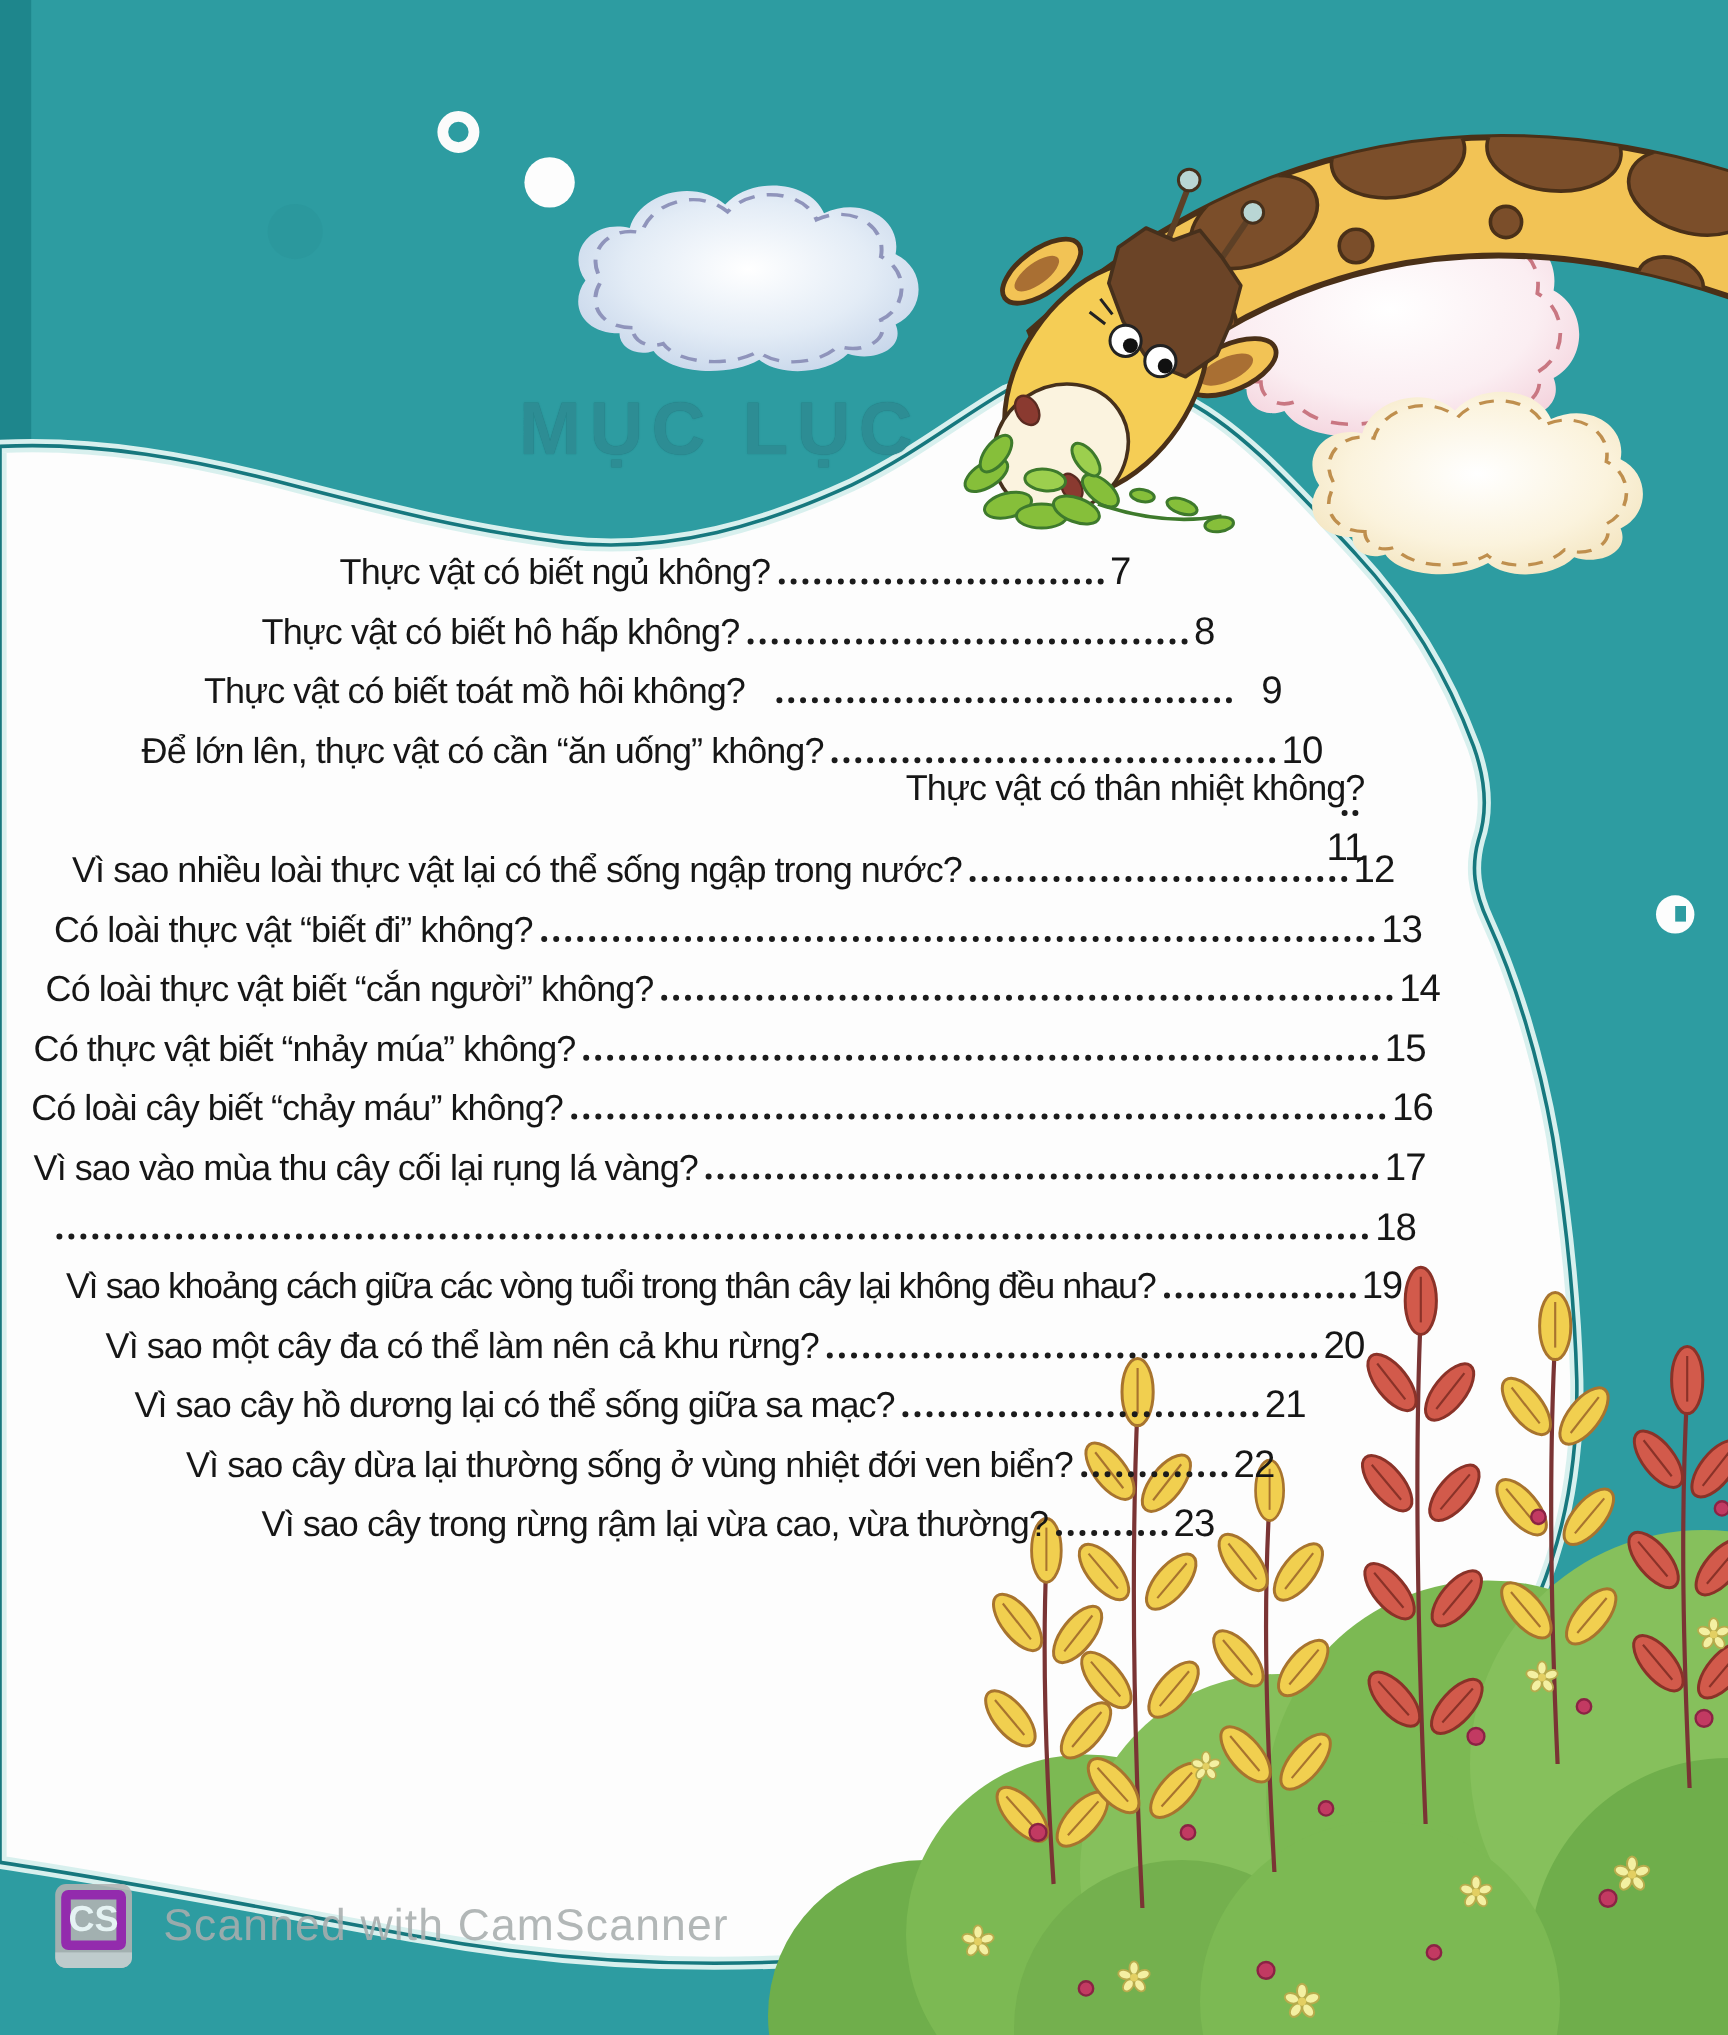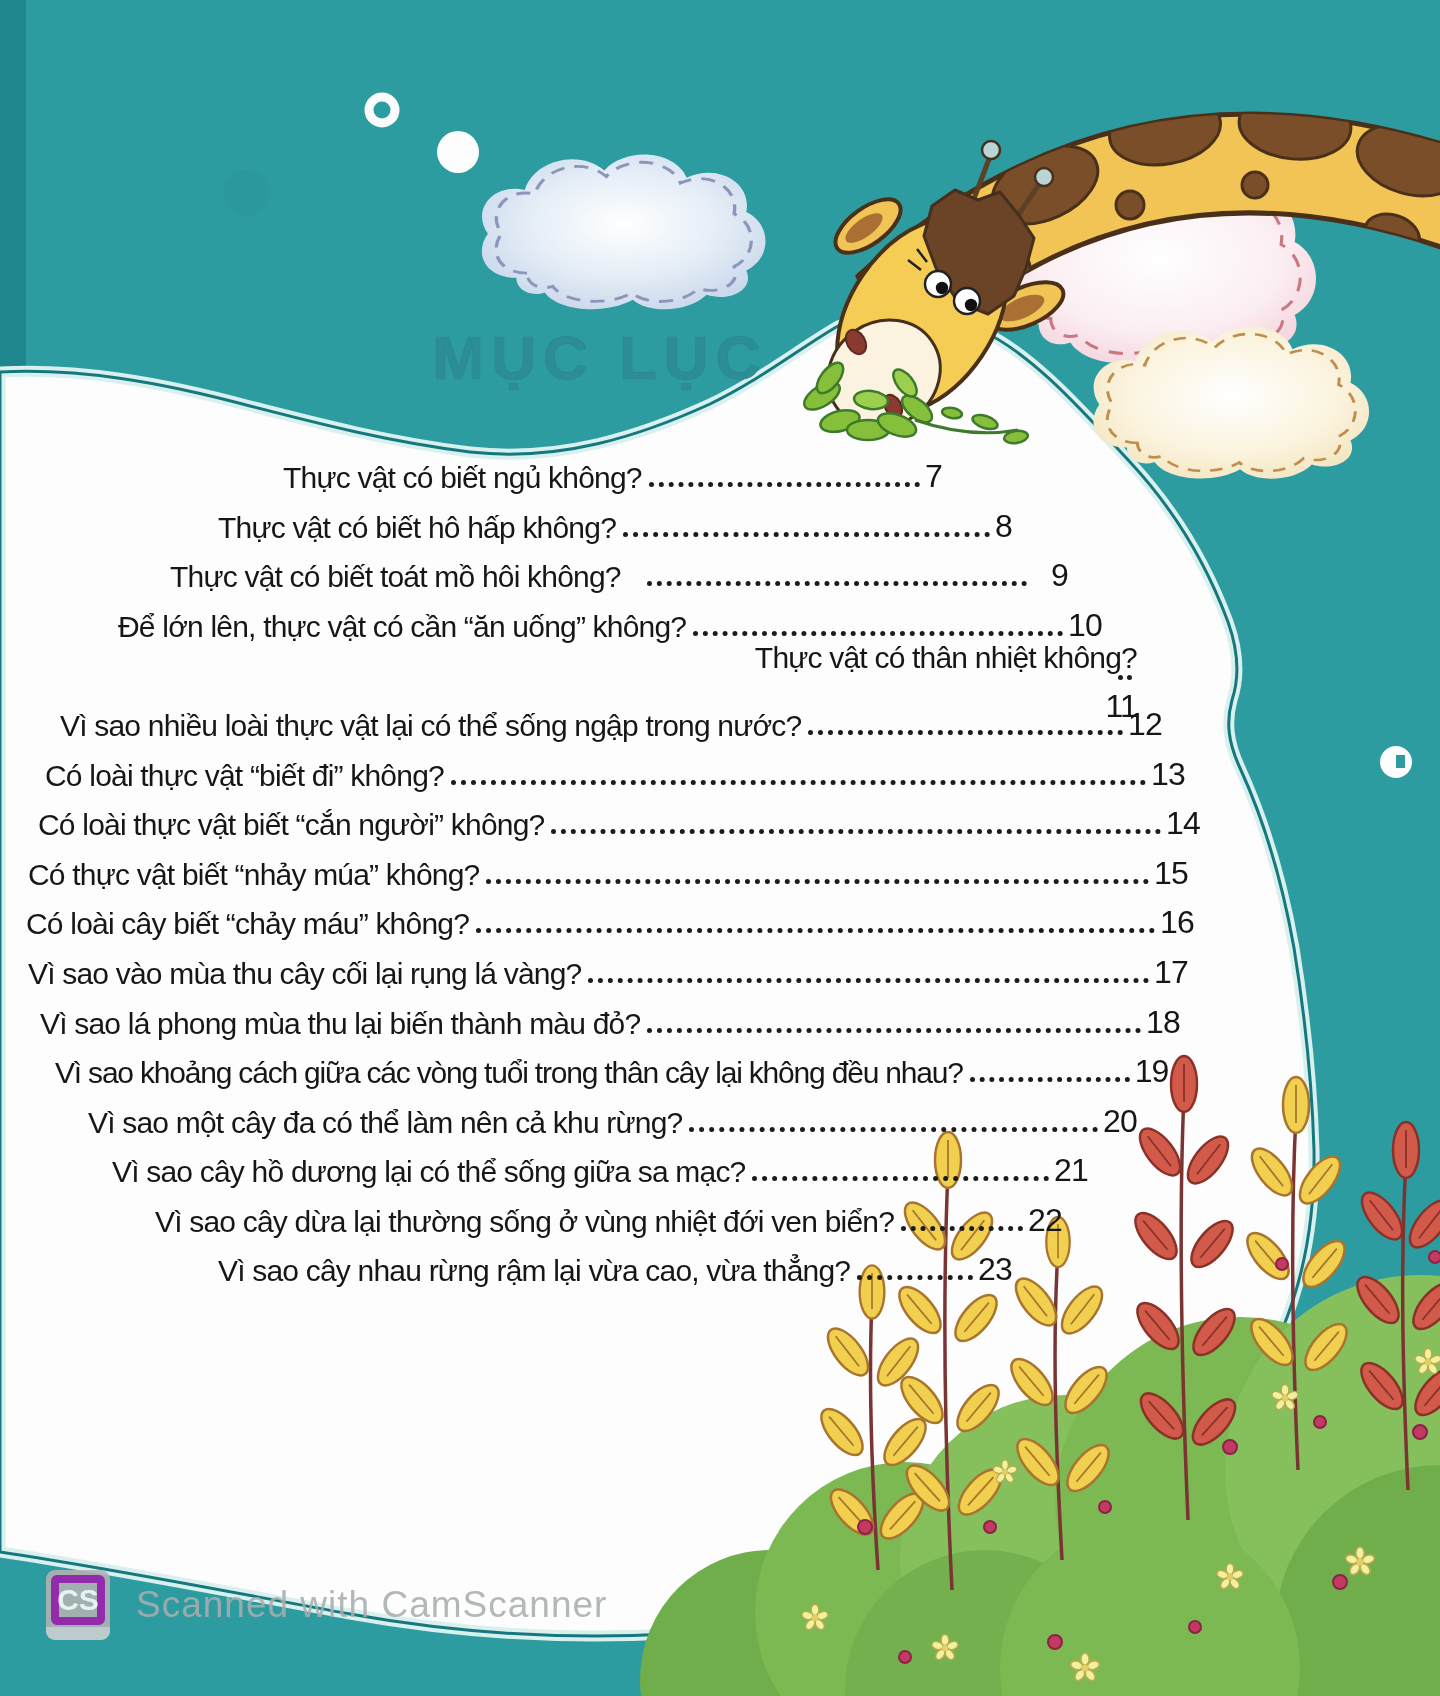--- a/index.html
+++ b/index.html
@@ -318,21 +318,20 @@
     <span class="t">Có loài cây biết “chảy máu” không?</span>
     <span class="dots"></span>
     <span class="pg">16</span>
   </div>
   <div class="toc-row" style="top:939px;left:28px;right:252px;">
     <span class="t">Vì sao vào mùa thu cây cối lại rụng lá vàng?</span>
     <span class="dots"></span>
     <span class="pg">17</span>
   </div>
   <div class="toc-row" style="top:989px;left:40px;right:260px;">
-    <span class="t">Vì sao lá phong mùa thu lại biến thành màu đỏ?</span>
     <span class="dots"></span>
     <span class="pg">18</span>
   </div>
   <div class="toc-row" style="top:1038px;left:55px;right:272px;letter-spacing:-1.2px;">
     <span class="t">Vì sao khoảng cách giữa các vòng tuổi trong thân cây lại không đều nhau?</span>
     <span class="dots"></span>
     <span class="pg">19</span>
   </div>
   <div class="toc-row" style="top:1088px;left:88px;right:303px;">
     <span class="t">Vì sao một cây đa có thể làm nên cả khu rừng?</span>
@@ -343,21 +342,21 @@
     <span class="t">Vì sao cây hồ dương lại có thể sống giữa sa mạc?</span>
     <span class="dots"></span>
     <span class="pg">21</span>
   </div>
   <div class="toc-row" style="top:1187px;left:155px;right:378px;">
     <span class="t">Vì sao cây dừa lại thường sống ở vùng nhiệt đới ven biển?</span>
     <span class="dots"></span>
     <span class="pg">22</span>
   </div>
   <div class="toc-row" style="top:1236px;left:218px;right:428px;">
-    <span class="t">Vì sao cây nhau rừng rậm lại vừa cao, vừa thẳng?</span>
+    <span class="t">Vì sao cây trong rừng rậm lại vừa cao, vừa thường?</span>
     <span class="dots"></span>
     <span class="pg">23</span>
   </div>
 </div>
 
 <div class="watermark">
   <div class="cs-badge">
     <div class="cs-top">CS</div>
     <div class="cs-bottom"></div>
   </div>

